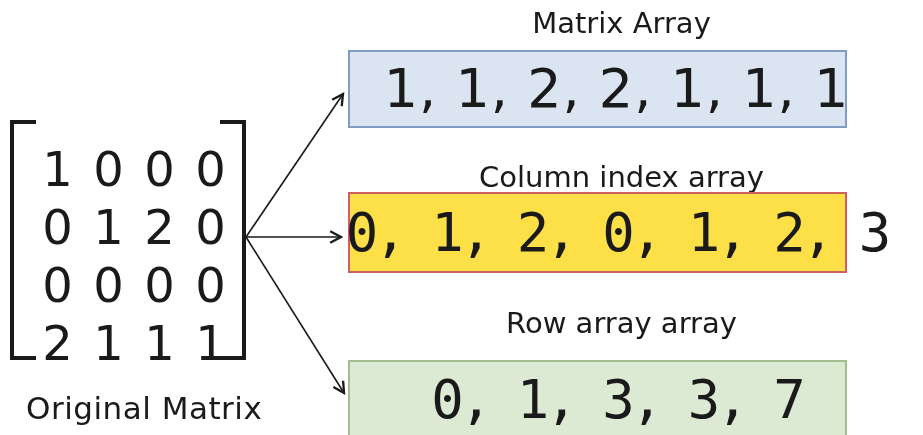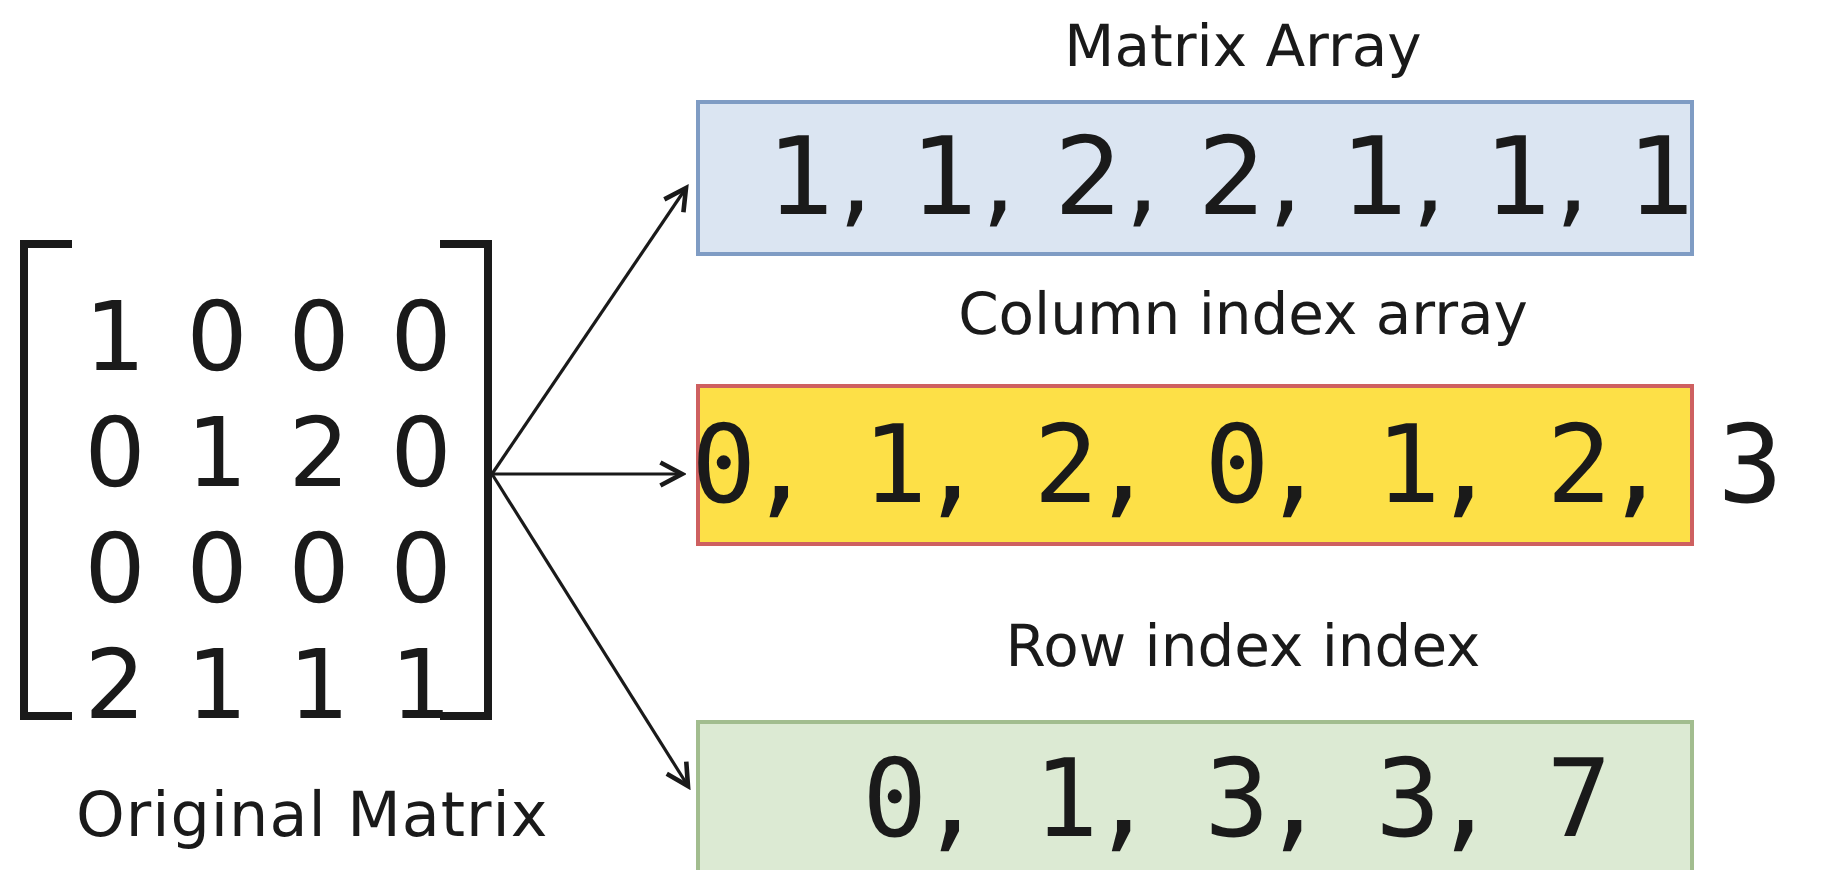--- a/index.html
+++ b/index.html
@@ -50,38 +50,38 @@
   }
   .matrix-cell {
     display: flex;
     align-items: center;
     justify-content: center;
     font-size: 48px;
     line-height: 1;
   }
   .matrix-label {
     position: absolute;
-    left: 38px;
+    left: 26px;
     top: 390px;
     font-size: 31px;
     letter-spacing: 0.5px;
     white-space: nowrap;
   }
 
   
   .array-label {
     position: absolute;
     left: 348px;
     width: 547px;
     text-align: center;
     font-size: 29px;
     white-space: nowrap;
   }
   .label-value  { top: 6px; }
-  .label-column { top: 140px; }
+  .label-column { top: 160px; }
   .label-row    { top: 306px; }
 
   .array-box {
     position: absolute;
     left: 348px;
     width: 499px;
     box-sizing: border-box;
     display: flex;
     align-items: center;
     justify-content: center;
@@ -168,18 +168,18 @@
   <div class="array-label label-value">Matrix Array</div>
   <div class="array-box box-value">
     <span>1, 1, 2, 2, 1, 1, 1</span>
   </div>
 
   <div class="array-label label-column">Column index array</div>
   <div class="array-box box-column">
     <span>0, 1, 2, 0, 1, 2, 3</span>
   </div>
 
-  <div class="array-label label-row">Row index index</div>
+  <div class="array-label label-row">Row array array</div>
   <div class="array-box box-row">
     <span>0, 1, 3, 3, 7</span>
   </div>
 
 </div>
 
 </body></html>

